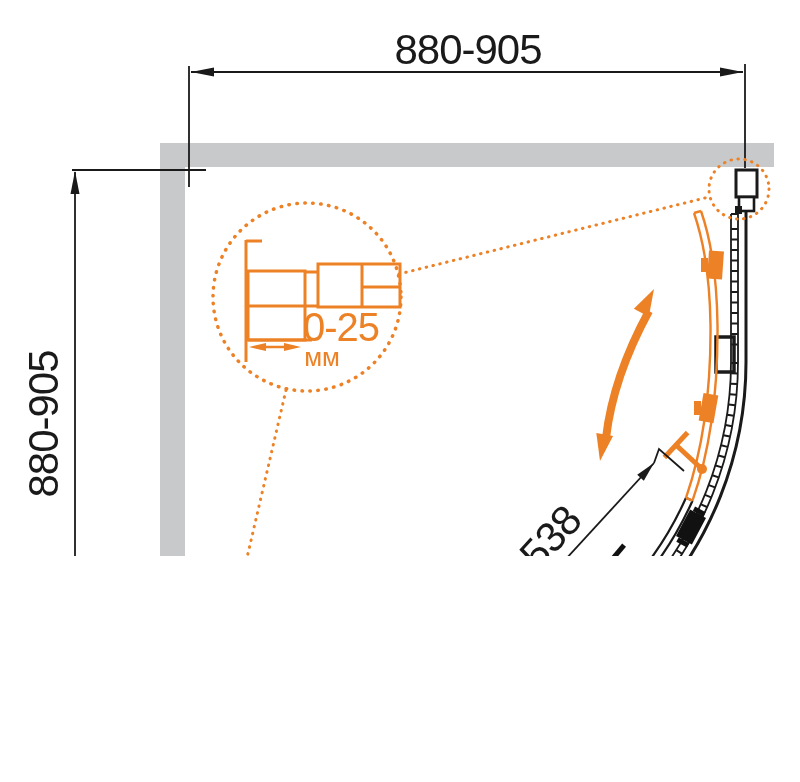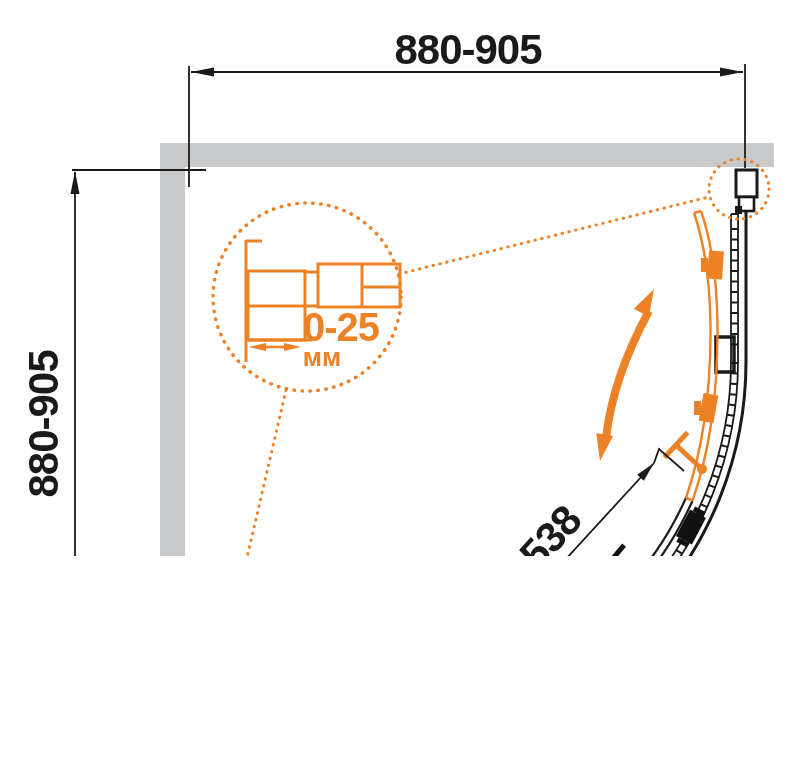--- a/index.html
+++ b/index.html
@@ -1,17 +1,17 @@
 <!DOCTYPE html>
 <html><head>
 <meta charset="utf-8">
 <style>
   html,body{margin:0;padding:0;background:#fff;}
   #stage{position:relative;width:800px;height:556px;background:#ffffff;overflow:hidden;
-         font-family:"Liberation Sans", sans-serif;font-weight:bold;}
+         font-family:"Liberation Sans", sans-serif;}
   svg{display:block}
   text{font-family:"Liberation Sans", sans-serif; fill:#1a1a1a; letter-spacing:-1px;}
   .dimtxt{font-size:42px;}
   .adjtxt{font-size:40px; fill:#ED8125;}
   .unittxt{font-size:26px; fill:#ED8125; letter-spacing:0;}
 </style>
 </head>
 <body>
 
 <div id="stage">

